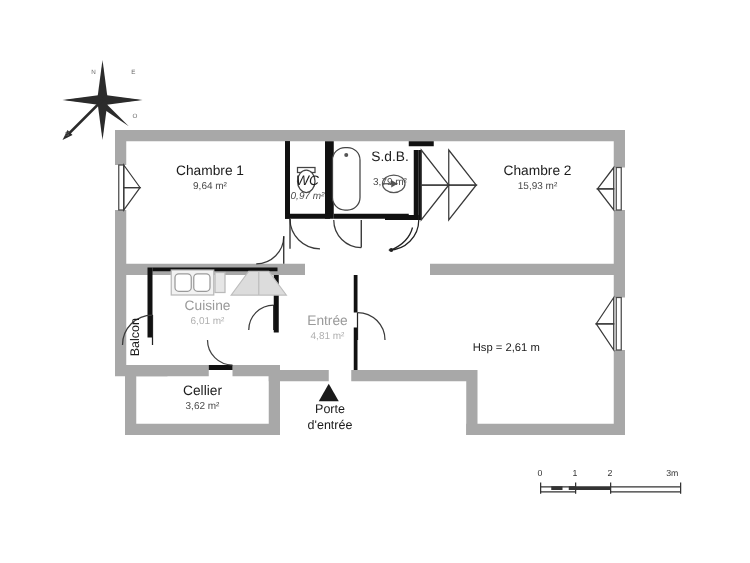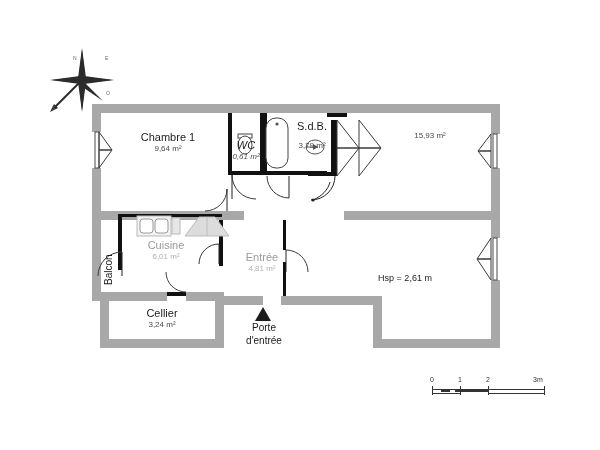--- a/index.html
+++ b/index.html
@@ -202,47 +202,48 @@
     <polygon points="263,307 271,321 255,321" fill="#1b1b1b"></polygon>
   </svg>
 
   <div class="lbl" style="left:118px;top:131px;width:100px;">
     <div class="rname">Chambre 1</div>
     <div class="rarea">9,64 m²</div>
   </div>
 
   <div class="lbl" style="left:224px;top:139px;width:44px;font-style:italic;">
     <div class="rname">WC</div>
-    <div class="rarea">0,61 m²</div>
+    <div class="rarea">0,97 m²</div>
   </div>
 
   <div class="lbl" style="left:276px;top:120px;width:72px;">
     <div class="rname">S.d.B.</div>
     <div class="rarea" style="margin-top:8px;">3,79 m²</div>
   </div>
 
   <div class="lbl" style="left:378px;top:131px;width:104px;">
+    <div class="rname">Chambre 2</div>
     <div class="rarea">15,93 m²</div>
   </div>
 
 
   <div class="lbl faint" style="left:125px;top:239px;width:82px;">
     <div class="rname">Cuisine</div>
     <div class="rarea">6,01 m²</div>
   </div>
 
   <div class="lbl faint" style="left:224px;top:239px;width:76px;margin-top:12px;">
     <div class="rname">Entrée</div>
     <div class="rarea">4,81 m²</div>
   </div>
 
 
   <div class="lbl" style="left:120px;top:307px;width:84px;">
     <div class="rname">Cellier</div>
-    <div class="rarea">3,24 m²</div>
+    <div class="rarea">3,62 m²</div>
   </div>
 
   <div class="balcon-lbl" style="left:103px;top:285px;">Balcon</div>
 
   <div class="lbl" style="left:355px;top:273px;width:100px;font-size:9px;">Hsp = 2,61 m</div>
 
   <div class="entry-lbl" style="left:226px;top:322px;width:76px;">
     <div>Porte</div>
     <div>d'entrée</div>
   </div>

